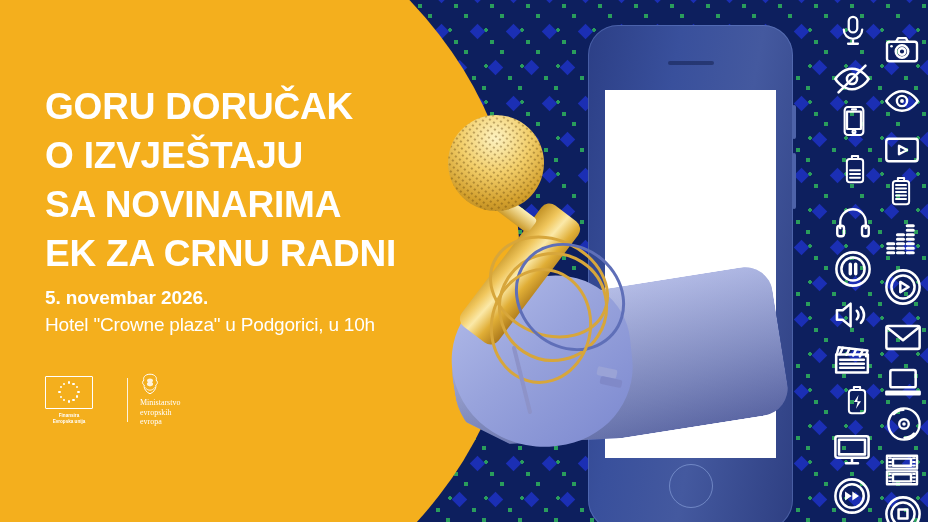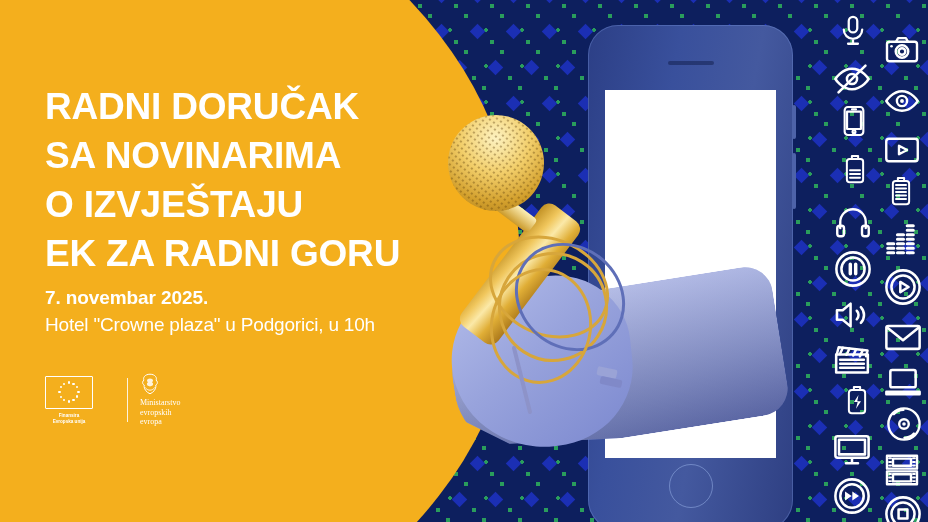--- a/index.html
+++ b/index.html
@@ -863,28 +863,28 @@
 
   <div class="cable" style="left:487px;top:238px;width:118px;height:92px;transform:rotate(24deg);"></div>
   <div class="cable" style="left:498px;top:252px;width:104px;height:104px;transform:rotate(-12deg);"></div>
   <div class="cable b" style="left:512px;top:246px;width:110px;height:96px;transform:rotate(41deg);"></div>
   <div class="cable" style="left:490px;top:268px;width:96px;height:110px;transform:rotate(8deg);"></div>
   <div class="cable-tail"></div>
   <div class="jack"></div>
   <div class="jack2"></div>
 
   <div class="title">
-    <span class="ln">RADNI DORUČAK</span>
+    <span class="ln">GORU DORUČAK</span>
+    <span class="ln">O IZVJEŠTAJU</span>
     <span class="ln">SA NOVINARIMA</span>
-    <span class="ln">O IZVJEŠTAJU</span>
-    <span class="ln">EK ZA RADNI GORU</span>
+    <span class="ln">EK ZA CRNU RADNI</span>
   </div>
 
   <div class="subtitle">
-    <div class="sub-date">7. novembar 2025.</div>
+    <div class="sub-date">5. novembar 2026.</div>
     <div class="sub-place">Hotel "Crowne plaza" u Podgorici, u 10h</div>
   </div>
 
   <div class="logos">
 
     <div class="logo">
       <div class="eu-flag-box" id="eu-flag">
           <i class="eu-star" style="left:21.7px;top:4.7px"></i>
           <i class="eu-star" style="left:26.4px;top:6.0px"></i>
           <i class="eu-star" style="left:29.9px;top:9.4px"></i>

